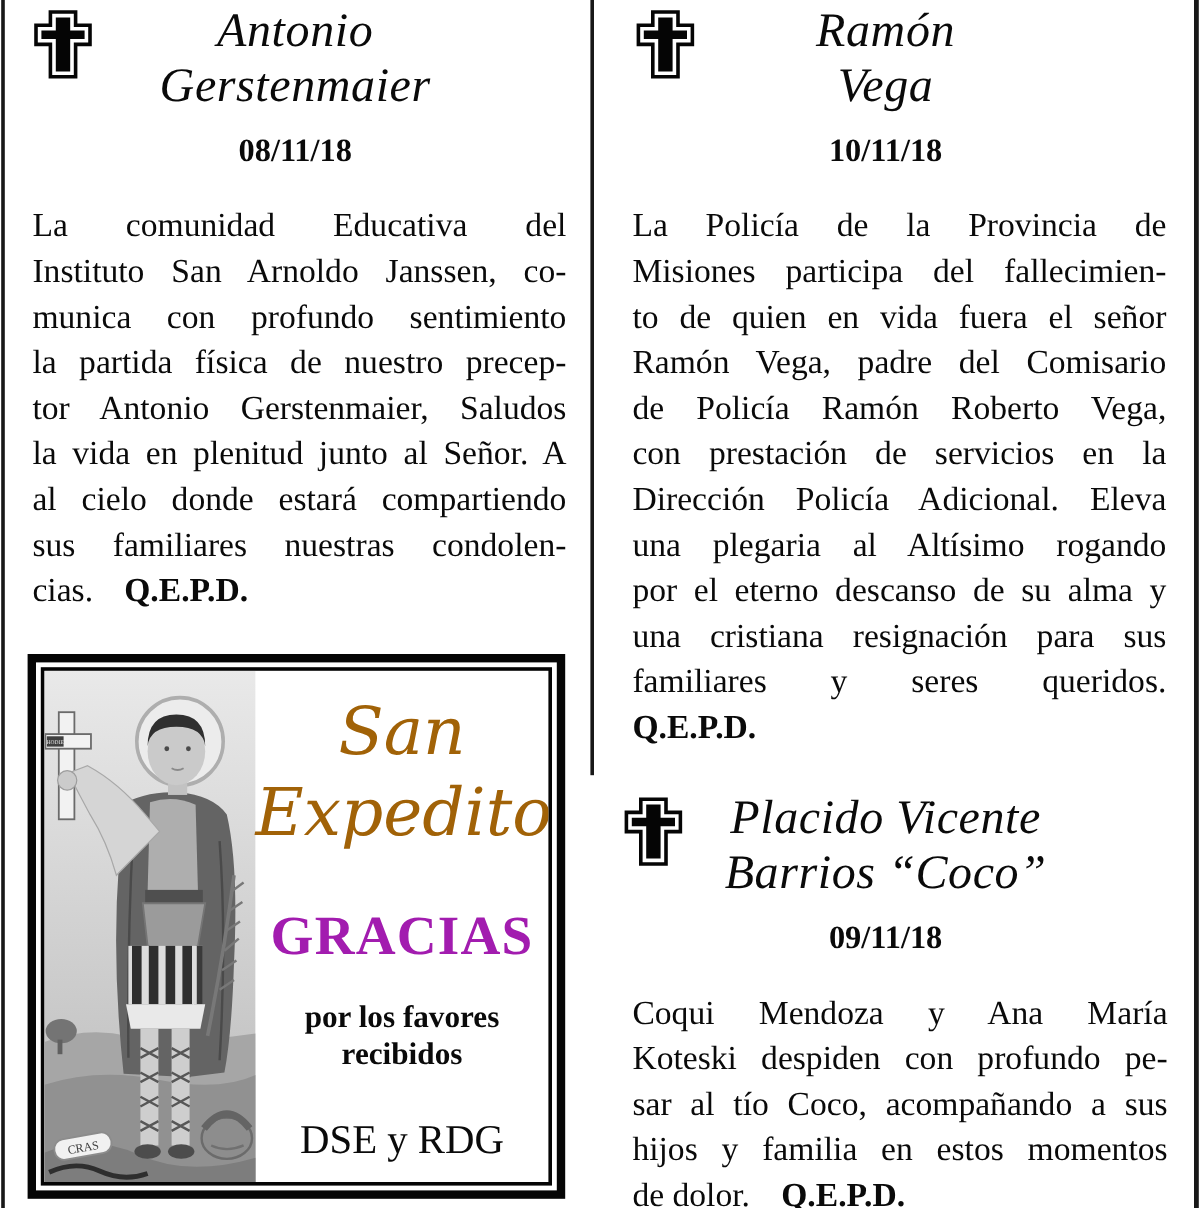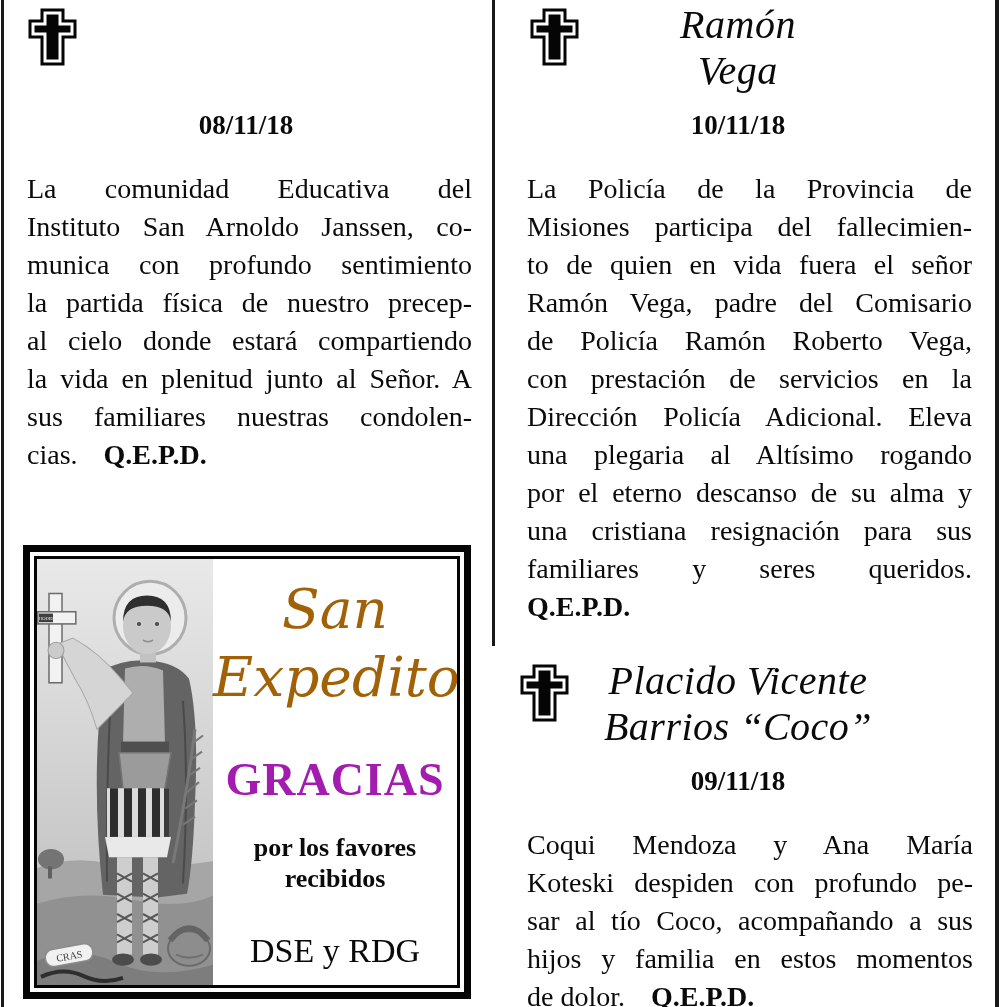--- a/index.html
+++ b/index.html
@@ -64,29 +64,34 @@
 
   <div class="rule rule-left"></div>
   <div class="rule rule-mid"></div>
   <div class="rule rule-right"></div>
 
   <section class="obit" style="left:20px;top:0;width:452px;height:540px;">
     <svg class="cross" style="left:8px;top:8px;" width="49" height="58" viewBox="0 0 49 58">
       <path d="M14 2 H35 V13 H47 V29 H35 V56 H14 V29 H2 V13 H14 Z" fill="#ffffff" stroke="#050505" stroke-width="3"></path>
       <path d="M18.5 6.5 H30.5 V17.5 H42.5 V24.5 H30.5 V51.5 H18.5 V24.5 H6.5 V17.5 H18.5 Z" fill="#050505"></path>
     </svg>
+    <div class="obit-name">
+        <div class="name-line">Antonio</div>
+        <div class="name-line">Gerstenmaier</div>
+      </div>
     <div class="obit-date">08/11/18</div>
     <div class="obit-body" style="left:7px;width:445px;">
       <div>
           <div class="body-line">La comunidad Educativa del</div>
           <div class="body-line">Instituto San Arnoldo Janssen, co-</div>
           <div class="body-line">munica con profundo sentimiento</div>
           <div class="body-line">la partida física de nuestro precep-</div>
+          <div class="body-line">tor Antonio Gerstenmaier, Saludos</div>
+          <div class="body-line">la vida en plenitud junto al Señor. A</div>
           <div class="body-line">al cielo donde estará compartiendo</div>
-          <div class="body-line">la vida en plenitud junto al Señor. A</div>
           <div class="body-line">sus familiares nuestras condolen-</div>
         </div>
       <div class="closing-line"><span class="closing-text">cias.</span><span class="qepd">Q.E.P.D.</span></div>
     </div>
   </section>
 
   <section class="obit" style="left:503px;top:0;width:470px;height:640px;">
     <svg class="cross" style="left:27px;top:8px;" width="49" height="58" viewBox="0 0 49 58">
       <path d="M14 2 H35 V13 H47 V29 H35 V56 H14 V29 H2 V13 H14 Z" fill="#ffffff" stroke="#050505" stroke-width="3"></path>
       <path d="M18.5 6.5 H30.5 V17.5 H42.5 V24.5 H30.5 V51.5 H18.5 V24.5 H6.5 V17.5 H18.5 Z" fill="#050505"></path>

